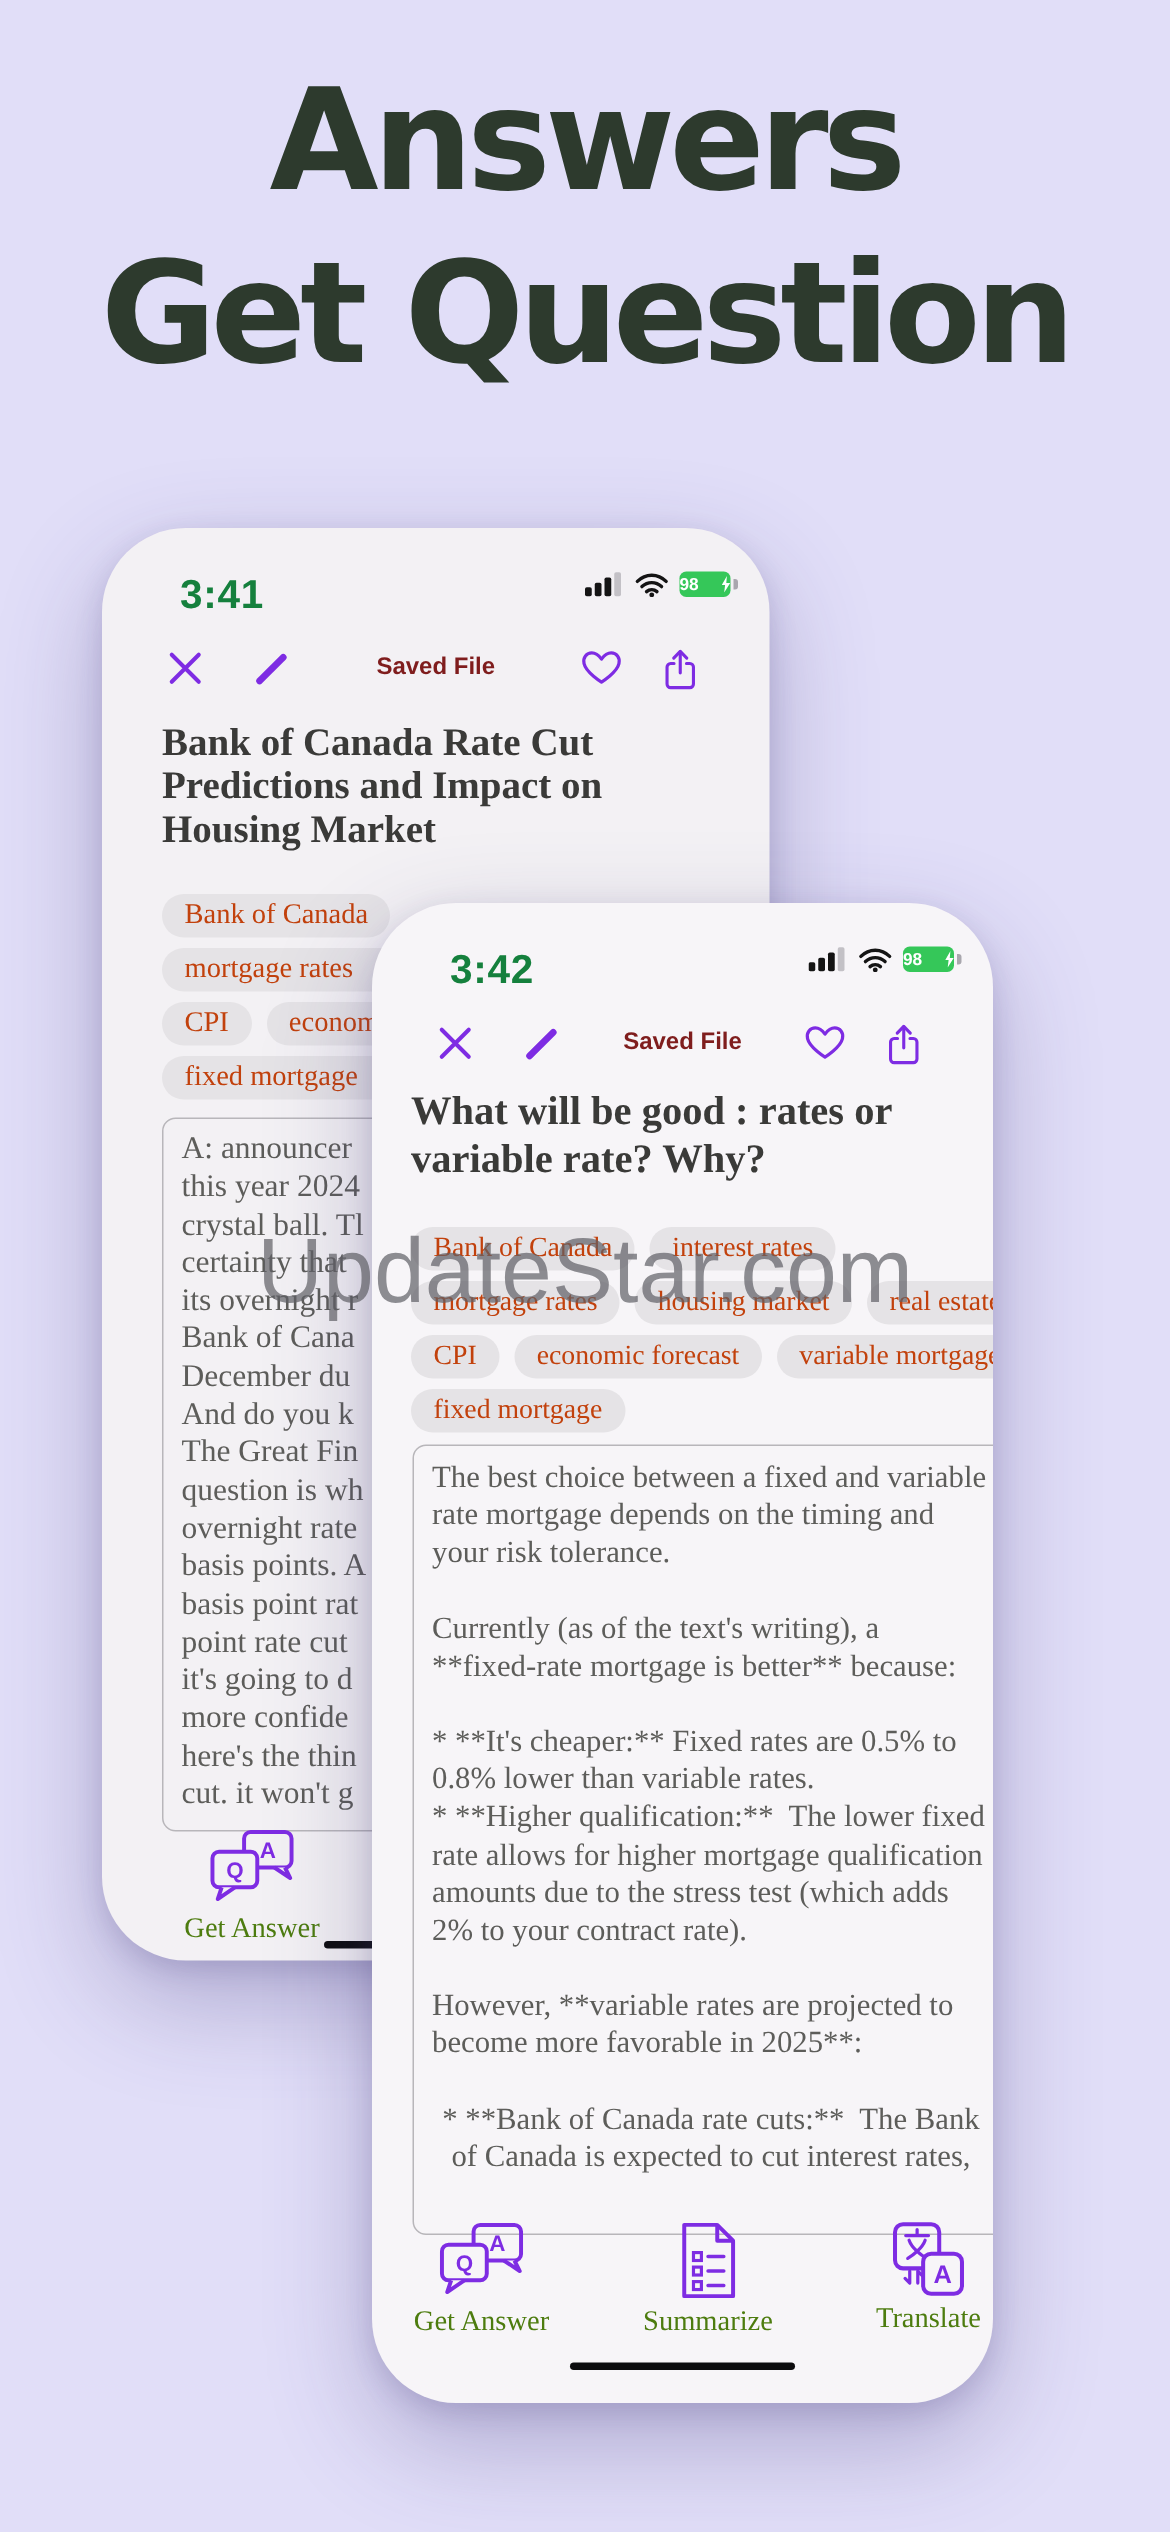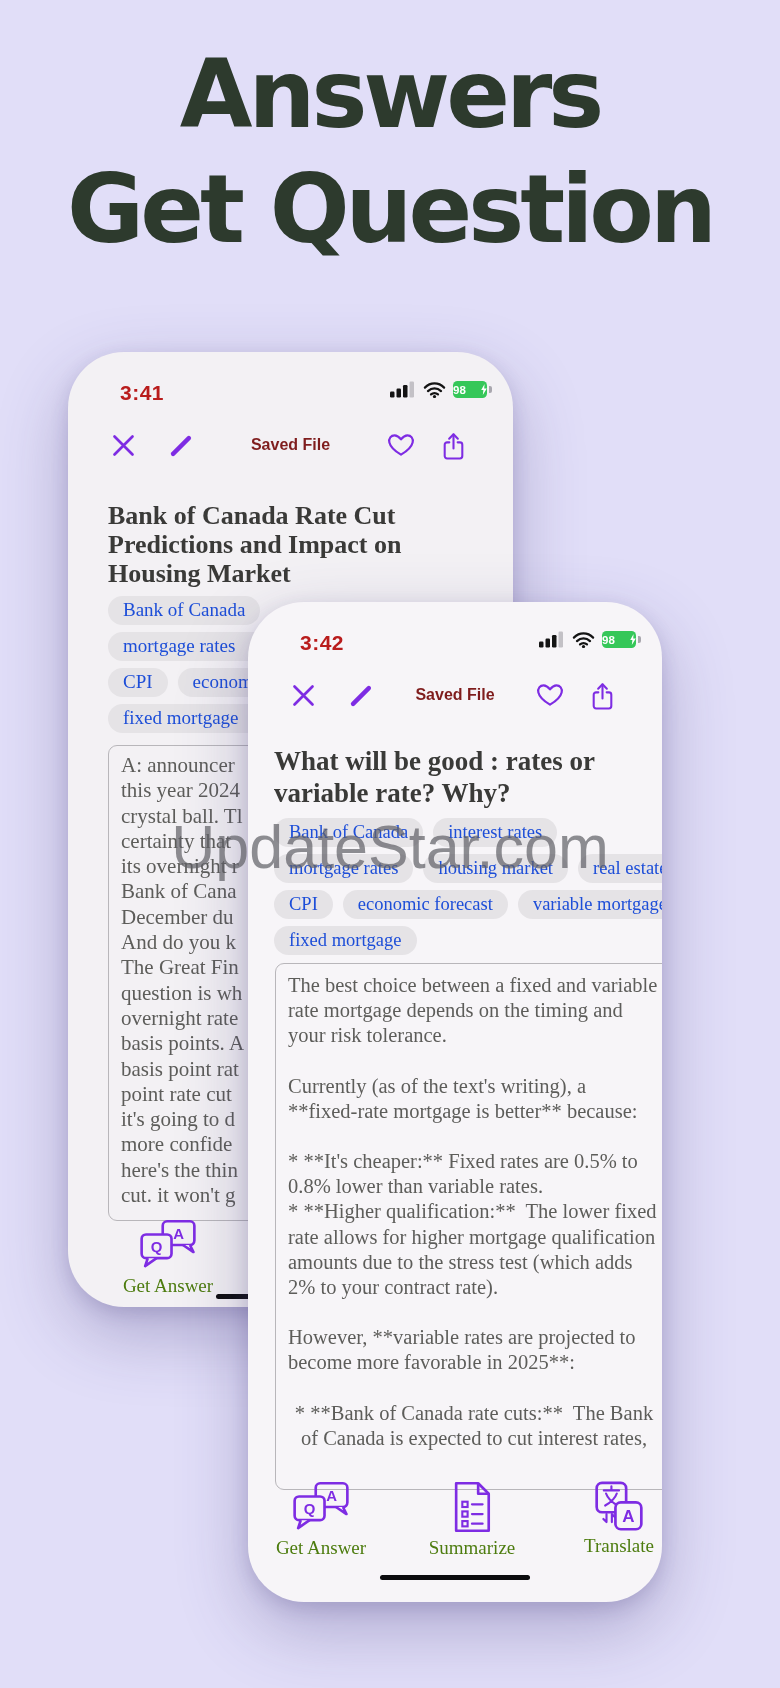--- a/index.html
+++ b/index.html
@@ -17,44 +17,44 @@
     color:#606066;opacity:.7;z-index:20;white-space:nowrap;}
 
   
   .phone{position:absolute;border-radius:56px;overflow:hidden;
     box-shadow:0 26px 70px rgba(70,60,125,.33), 0 6px 18px rgba(70,60,125,.18);}
   .phone.back{left:68px;top:352px;width:445px;height:955px;background:#f3f1f4;z-index:1;}
   .phone.front{left:248px;top:602px;width:414px;height:1000px;background:#f7f5f8;z-index:2;}
 
   
   .statusbar{position:absolute;top:26px;left:0;right:0;height:26px;}
-  .time{position:absolute;left:52px;top:3px;font-size:21px;font-weight:700;color:#b91c1c;letter-spacing:.5px;}
+  .time{position:absolute;left:52px;top:3px;font-size:27px;font-weight:700;color:#15803d;letter-spacing:.5px;}
   .sicons{position:absolute;right:26px;top:3px;display:flex;align-items:center;gap:7px;}
   .battery{width:34px;height:17px;background:#35c759;border-radius:4.5px;color:#fff;
     font-size:11.5px;font-weight:700;display:flex;align-items:center;justify-content:space-between;position:relative;}
   .battery::after{content:"";position:absolute;right:-4.5px;top:5px;width:3px;height:7px;
     background:#a9a7ae;border-radius:0 2px 2px 0;}
 
   
   .navbar{position:absolute;top:80px;left:0;right:0;height:36px;}
   .nav-title{position:absolute;left:0;right:0;top:4px;text-align:center;
     font-size:16px;font-weight:700;color:#7f1d1d;}
   .icon-btn{position:absolute;top:0;width:30px;height:30px;cursor:pointer;}
   .icon-btn.close{left:42px;} .icon-btn.edit{left:100px;}
   .icon-btn.fav{right:96px;}  .icon-btn.share{right:42px;}
 
   
-  .doc-title{position:absolute;font-family:"Liberation Serif",serif;font-weight:700;color:#3a3a38;margin-top:21px;}
+  .doc-title{position:absolute;font-family:"Liberation Serif",serif;font-weight:700;color:#3a3a38;}
   .back .doc-title{left:40px;right:28px;top:128px;font-size:26px;line-height:29px;}
   .front .doc-title{left:26px;right:20px;top:122px;font-size:27px;line-height:32px;}
 
   .tags{position:absolute;left:40px;right:0;}
   .back .tags{top:244px;} .front .tags{left:26px;top:216px;}
   .tag-row{display:flex;gap:10px;margin-bottom:7px;white-space:nowrap;}
-  .pill{background:#e5e3e6;color:#1d4ed8;font-family:"Liberation Serif",serif;
+  .pill{background:#e5e3e6;color:#c2410c;font-family:"Liberation Serif",serif;
     font-size:19px;line-height:22px;padding:3px 15px 4px;border-radius:15px;flex:0 0 auto;
     overflow:hidden;}
   .front .pill{font-size:18.5px;}
   .pill.w-mr{width:198px;} .pill.w-ec{width:190px;} .pill.w-fx{width:210px;}
 
   .doc-box{position:absolute;border:1.5px solid #b8b6ba;border-radius:9px;
     font-family:"Liberation Serif",serif;color:#5d5d5a;overflow:hidden;}
   .back .doc-box{left:40px;top:393px;width:400px;height:460px;padding:7px 12px;
     font-size:21px;line-height:25.3px;white-space:pre;}
   .front .doc-box{left:27px;top:361px;width:372px;height:507px;padding:9px 12px;

